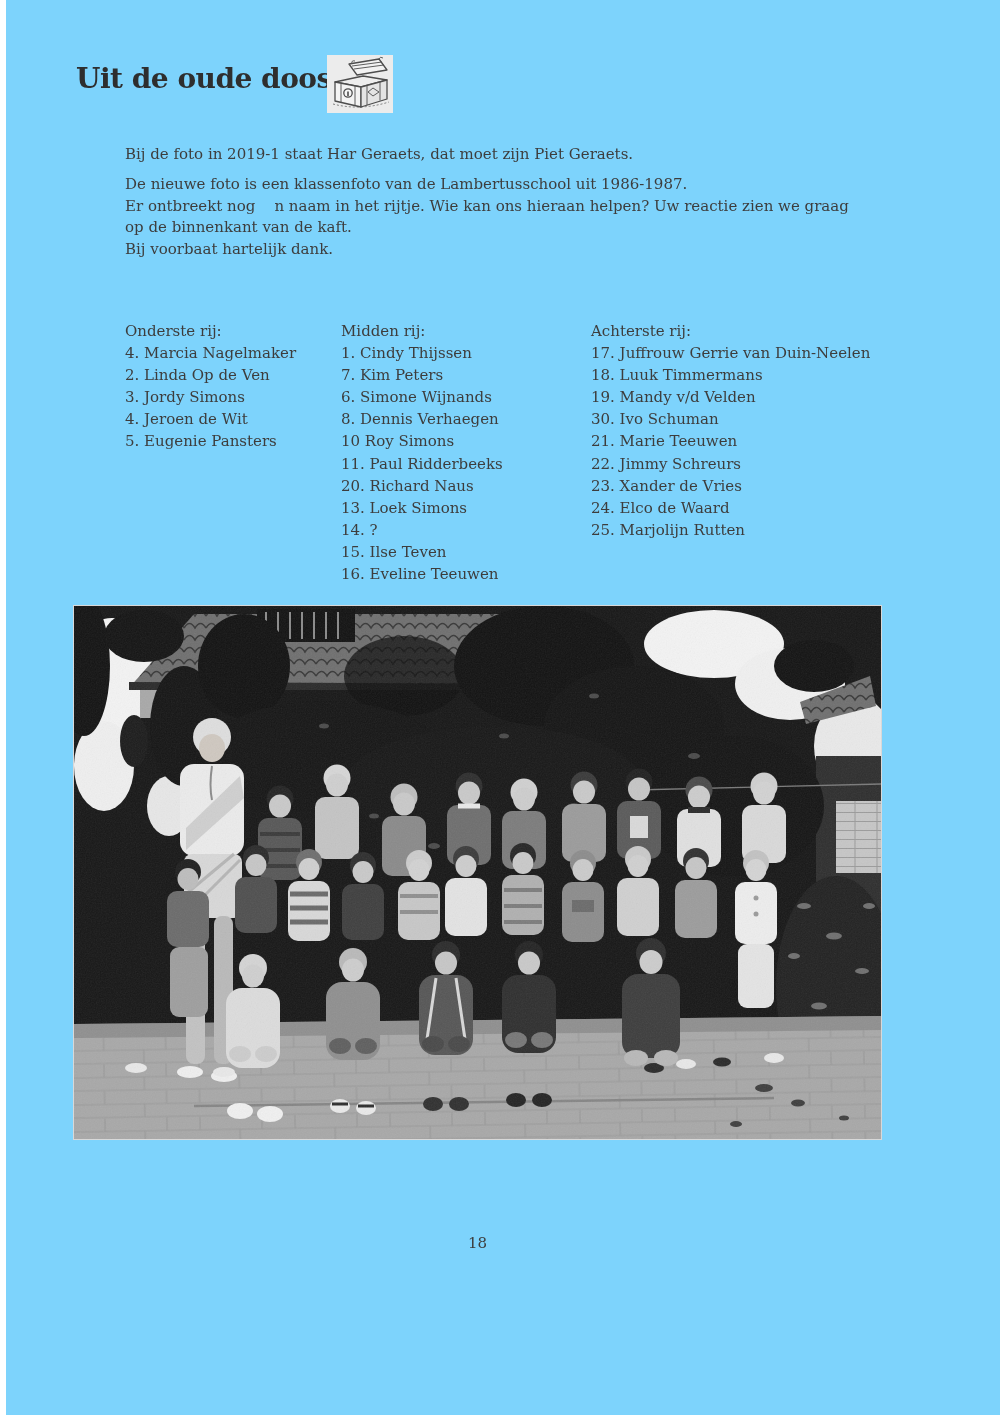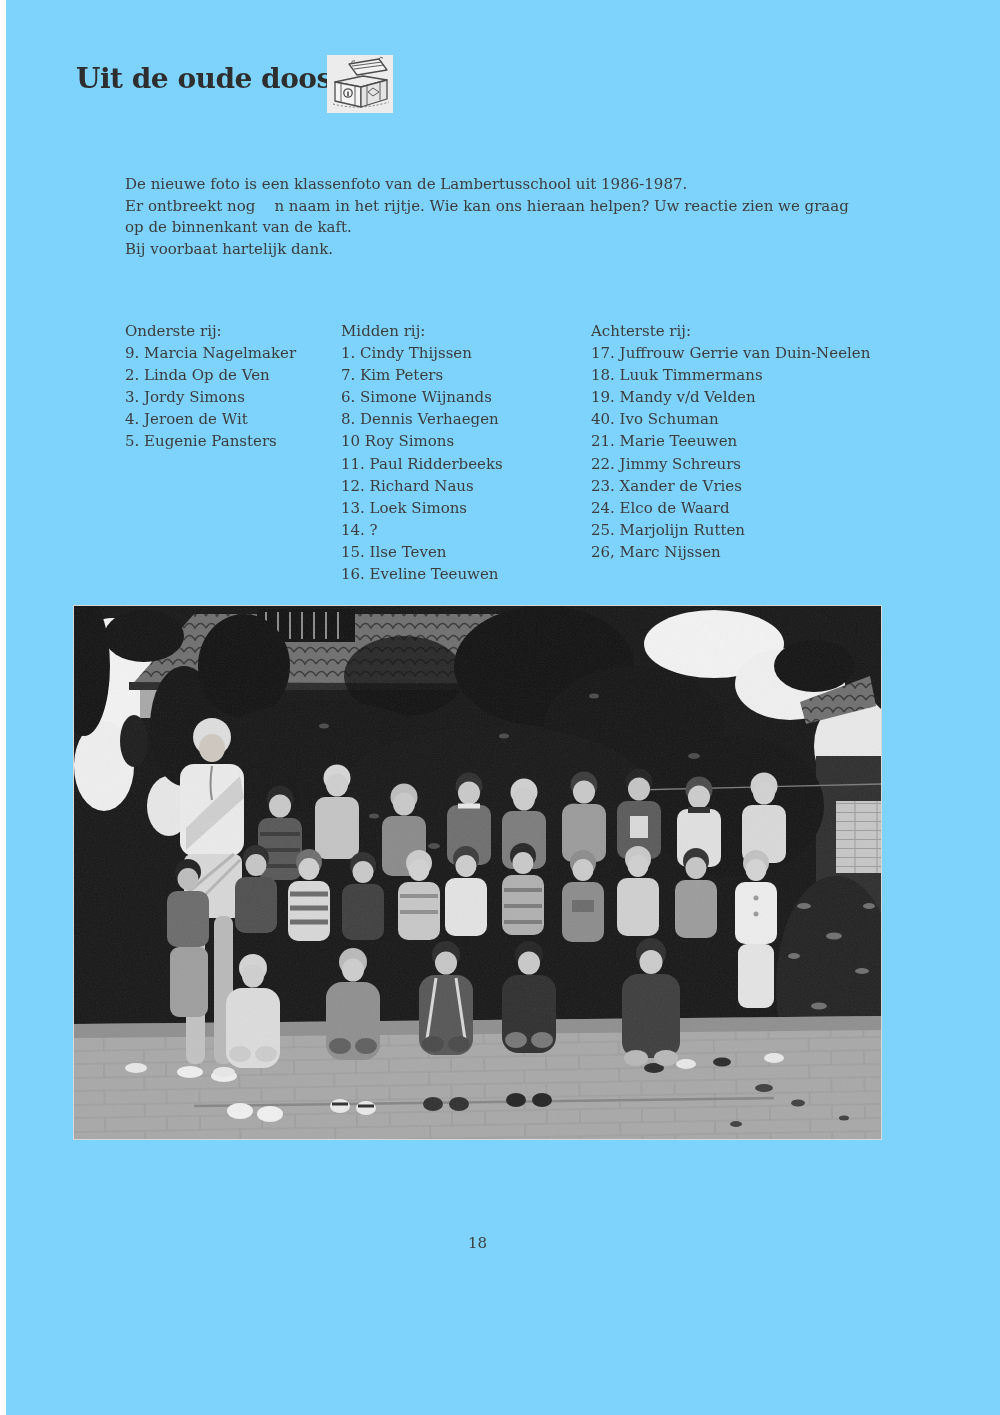--- a/index.html
+++ b/index.html
@@ -42,69 +42,69 @@
         <polygon points="34,32 60,25 60,44 34,52" fill="#e4e4e4"></polygon>
         <path d="M14,28.5 L14,47 M28,31 L28,50.5 M40,30.5 L40,50 M53,27 L53,45.5" stroke-width="0.9"></path>
         <circle cx="21" cy="38" r="4.2" fill="#f6f6f6"></circle>
         <path d="M21,36.5 L21,41" stroke-width="1.6"></path>
         <path d="M46,33 l6,4 l-6,4 l-5,-4 z" stroke-width="0.9"></path>
         <path d="M6,49 Q33,56 62,47" stroke-width="0.7" stroke-dasharray="2,2"></path>
       </g>
     </svg>
   </div>
 
+  <div class="intro">Bij de foto in 2019-1 staat Har Geraets, dat moet zijn Piet Geraets.</div>
 
   <div class="para">
     <div>De nieuwe foto is een klassenfoto van de Lambertusschool uit 1986-1987.</div>
     <div>Er ontbreekt nog &nbsp;&nbsp; n naam in het rijtje. Wie kan ons hieraan helpen? Uw reactie zien we graag</div>
     <div>op de binnenkant van de kaft.</div>
     <div>Bij voorbaat hartelijk dank.</div>
   </div>
 
   <div class="col col1">
     <div class="heading">Onderste rij:</div>
     <div>
-        <div class="list-line">9. Marcia Nagelmaker</div>
+        <div class="list-line">4. Marcia Nagelmaker</div>
         <div class="list-line">2. Linda Op de Ven</div>
         <div class="list-line">3. Jordy Simons</div>
         <div class="list-line">4. Jeroen de Wit</div>
         <div class="list-line">5. Eugenie Pansters</div>
       </div>
   </div>
 
   <div class="col col2">
     <div class="heading">Midden rij:</div>
     <div>
         <div class="list-line">1. Cindy Thijssen</div>
         <div class="list-line">7. Kim Peters</div>
         <div class="list-line">6. Simone Wijnands</div>
         <div class="list-line">8. Dennis Verhaegen</div>
         <div class="list-line">10 Roy Simons</div>
         <div class="list-line">11. Paul Ridderbeeks</div>
-        <div class="list-line">12. Richard Naus</div>
+        <div class="list-line">20. Richard Naus</div>
         <div class="list-line">13. Loek Simons</div>
         <div class="list-line">14. ?</div>
         <div class="list-line">15. Ilse Teven</div>
         <div class="list-line">16. Eveline Teeuwen</div>
       </div>
   </div>
 
   <div class="col col3">
     <div class="heading">Achterste rij:</div>
     <div>
         <div class="list-line">17. Juffrouw Gerrie van Duin-Neelen</div>
         <div class="list-line">18. Luuk Timmermans</div>
         <div class="list-line">19. Mandy v/d Velden</div>
-        <div class="list-line">40. Ivo Schuman</div>
+        <div class="list-line">30. Ivo Schuman</div>
         <div class="list-line">21. Marie Teeuwen</div>
         <div class="list-line">22. Jimmy Schreurs</div>
         <div class="list-line">23. Xander de Vries</div>
         <div class="list-line">24. Elco de Waard</div>
         <div class="list-line">25. Marjolijn Rutten</div>
-        <div class="list-line">26, Marc Nijssen</div>
       </div>
   </div>
 
   <div class="photo">
     <svg viewBox="0 0 807 533" preserveAspectRatio="none">
       <defs>
         <pattern id="tiles" width="22" height="12" patternUnits="userSpaceOnUse">
           <rect width="22" height="12" fill="#6f6f6f"></rect>
           <path d="M0 10 q5.5 -9 11 0 q5.5 -9 11 0" stroke="#383838" stroke-width="1.6" fill="none"></path>
         </pattern>

